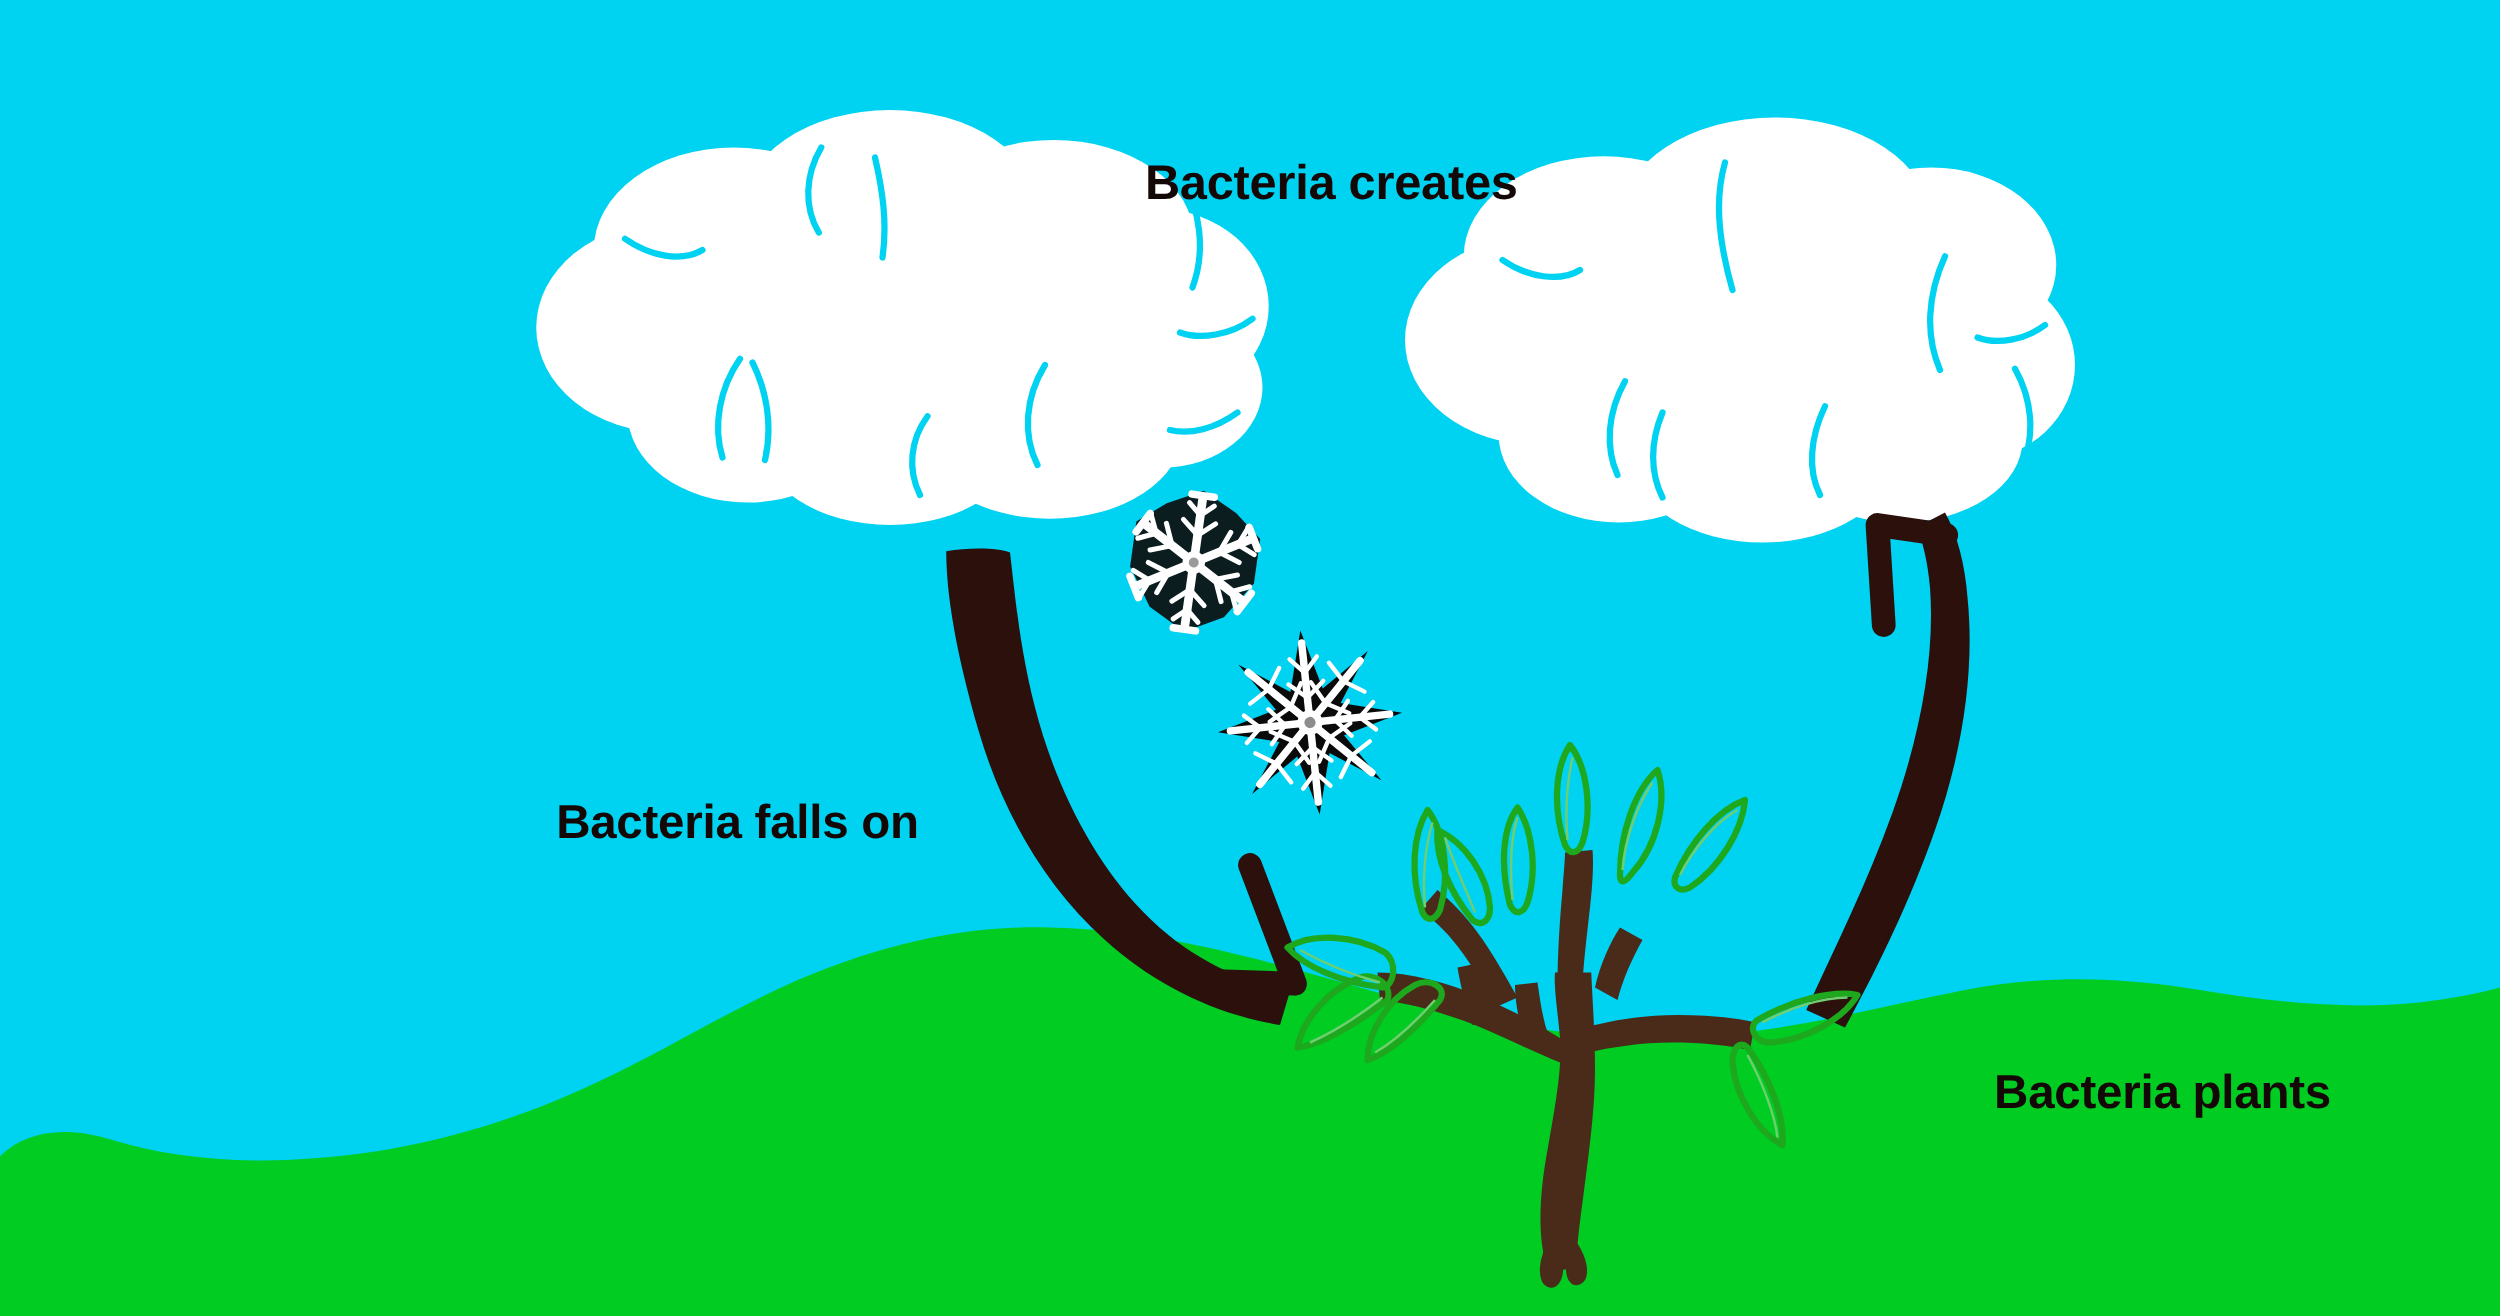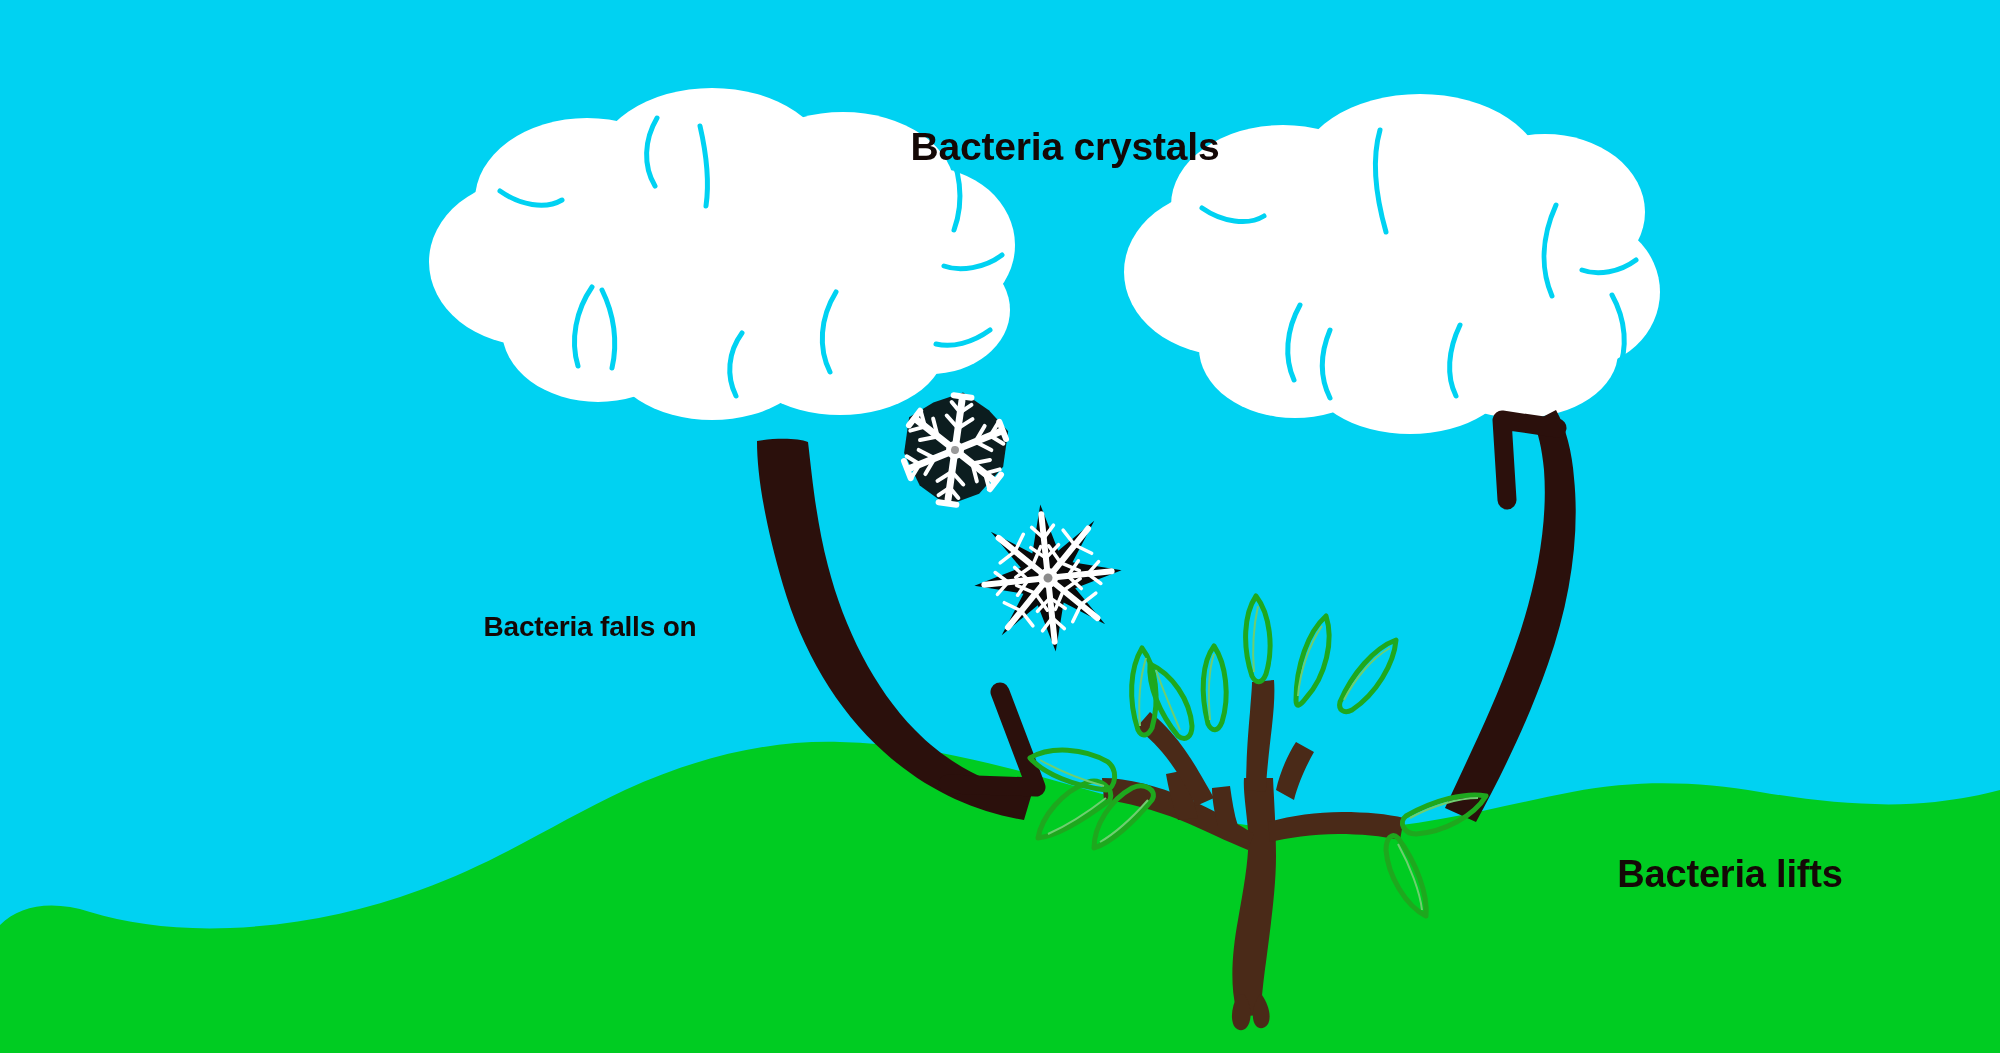--- a/index.html
+++ b/index.html
@@ -25,21 +25,21 @@
     line-height:1.22;
     text-align:center;
     white-space:pre;
     letter-spacing:-0.2px;
     -webkit-font-smoothing:antialiased;
   }
   #label-ice-crystals{
     left:835px;top:28px;width:460px;font-size:39px;
   }
   #label-falls{
-    left:350px;top:542px;width:480px;font-size:28px;
+    left:350px;top:542px;width:480px;font-size:38px;
   }
   #label-lifts{
     left:1540px;top:758px;width:380px;font-size:38px;
   }
   .label .ln{display:block;}
 </style>
 </head>
 <body>
 
 <div id="scene">
@@ -349,24 +349,24 @@
         <path d="M1254,672 C 1252,648 1254,624 1258,606"></path>
         <path d="M1298,696 C 1300,670 1310,644 1322,626"></path>
         <path d="M1344,700 C 1354,680 1372,658 1390,648"></path>
         <path d="M1410,818 C 1432,806 1458,798 1478,798"></path>
         <path d="M1398,844 C 1410,866 1420,892 1422,910"></path>
       </g>
     </g>
   </svg>
 
   <div class="label" id="label-ice-crystals">
-    <span class="ln">Bacteria crystals</span>
+    <span class="ln">Bacteria creates</span>
   </div>
 
   <div class="label" id="label-falls">
     <span class="ln">Bacteria falls on</span>
   </div>
 
   <div class="label" id="label-lifts">
-    <span class="ln">Bacteria lifts</span>
+    <span class="ln">Bacteria plants</span>
   </div>
 
 </div>
 
 </body></html>

